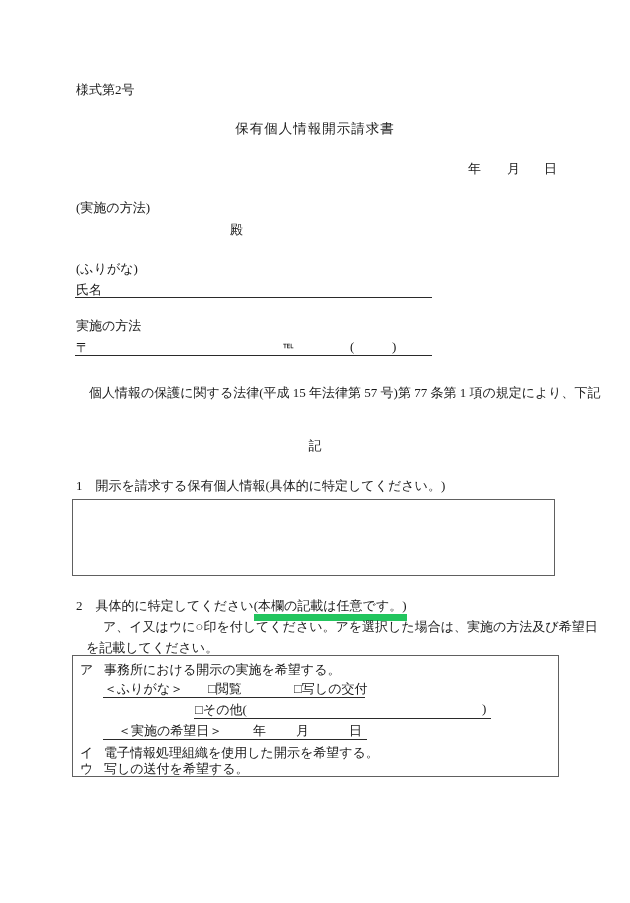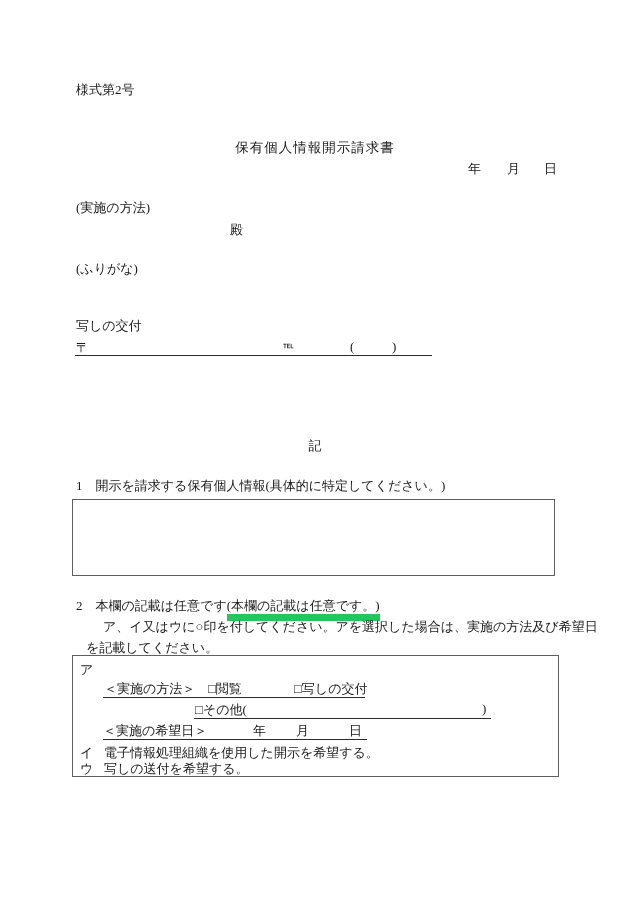--- a/index.html
+++ b/index.html
@@ -22,74 +22,79 @@
   .title{letter-spacing:1px;font-size:13.5px;}
   .gap{margin-left:13px;margin-top:28px;}
 </style>
 </head>
 <body>
 
 <div class="page">
 
   <span class="abs" style="left:76px;top:81px;">様式第2号</span>
 
-  <div class="abs center title" style="top:120px;margin-top:19px;">保有個人情報開示請求書</div>
+  <div class="abs center title" style="top:120px;">保有個人情報開示請求書</div>
 
   <span class="abs" style="left:468px;top:160px;">年</span>
   <span class="abs" style="left:507px;top:160px;">月</span>
   <span class="abs" style="left:544px;top:160px;">日</span>
 
   <span class="abs" style="left:76px;top:199px;">(実施の方法)</span>
   <span class="abs" style="left:230px;top:221px;">殿</span>
 
   <span class="abs" style="left:76px;top:260px;">(ふりがな)</span>
 
+  <div class="ul-row" style="left:75px;top:281px;width:357px;height:16px;">
+    <span style="left:1px;">氏名</span>
+  </div>
 
-  <span class="abs" style="left:76px;top:317px;">写しの交付</span>
+  <span class="abs" style="left:76px;top:317px;">実施の方法</span>
 
   <div class="ul-row" style="left:75px;top:339px;width:357px;height:16px;">
     <span style="left:1px;">〒</span>
     <span style="left:208px;">℡</span>
     <span style="left:275px;">(</span>
     <span style="left:317px;">)</span>
   </div>
 
+  <div class="abs" style="left:76px;top:384px;">　個人情報の保護に関する法律(平成 15 年法律第 57 号)第 77 条第 1 項の規定により、下記</div>
 
   <div class="abs center" style="top:437px;">記</div>
 
   <div class="abs" style="left:76px;top:477px;">
     <span>1</span><span class="gap">開示を請求する保有個人情報(具体的に特定してください。)</span>
   </div>
 
   <div class="box" style="left:72px;top:499px;width:481px;height:75px;"></div>
 
   <div class="abs" style="left:76px;top:597px;">
-    <span>2</span><span class="gap">本欄の記載は任意です</span><span class="u">(本欄の記載は任意です。)</span>
+    <span>2</span><span class="gap">具体的に特定してください</span><span class="u">(本欄の記載は任意です。)</span>
   </div>
 
   <div class="abs" style="left:103px;top:618px;">ア、イ又はウに○印を付してください。アを選択した場合は、実施の方法及び希望日</div>
   <div class="abs" style="left:86px;top:639px;">を記載してください。</div>
 
   <div class="box" style="left:72px;top:655px;width:485px;height:120px;"></div>
 
   <span class="abs" style="left:80px;top:661px;">ア</span>
+  <span class="abs" style="left:104px;top:661px;">事務所における開示の実施を希望する。</span>
 
   <div class="ul-row" style="left:103px;top:680px;width:262px;height:17px;">
-    <span style="left:1px;">＜実施の方法＞</span>
+    <span style="left:1px;">＜ふりがな＞</span>
     <span style="left:105px;">□閲覧</span>
     <span style="left:173px;padding-left:18px;">□写しの交付</span>
   </div>
 
   <div class="ul-row" style="left:194px;top:701px;width:297px;height:17px;">
     <span style="left:1px;">□その他(</span>
     <span style="left:288px;">)</span>
   </div>
 
   <div class="ul-row" style="left:103px;top:722px;width:264px;height:17px;">
-    <span style="left:0;">＜実施の希望日＞</span>
+    <span style="left:15px;">＜実施の希望日＞</span>
     <span style="left:150px;">年</span>
     <span style="left:193px;">月</span>
     <span style="left:246px;">日</span>
   </div>
 
   <span class="abs" style="left:80px;top:744px;">イ</span>
   <span class="abs" style="left:104px;top:744px;">電子情報処理組織を使用した開示を希望する。</span>
 
   <span class="abs" style="left:80px;top:760px;">ウ</span>
   <span class="abs" style="left:104px;top:760px;">写しの送付を希望する。</span>

